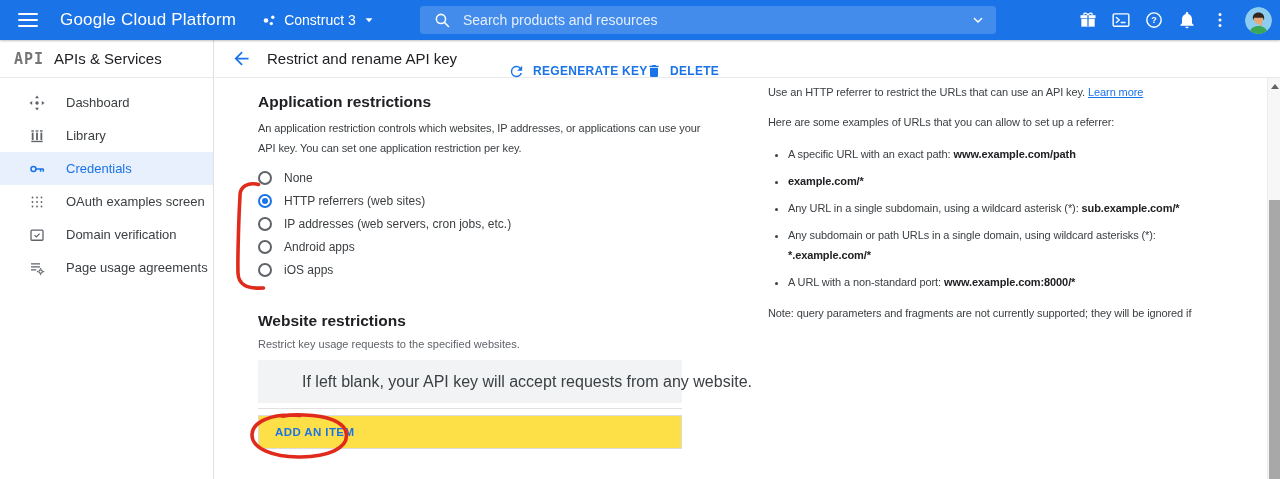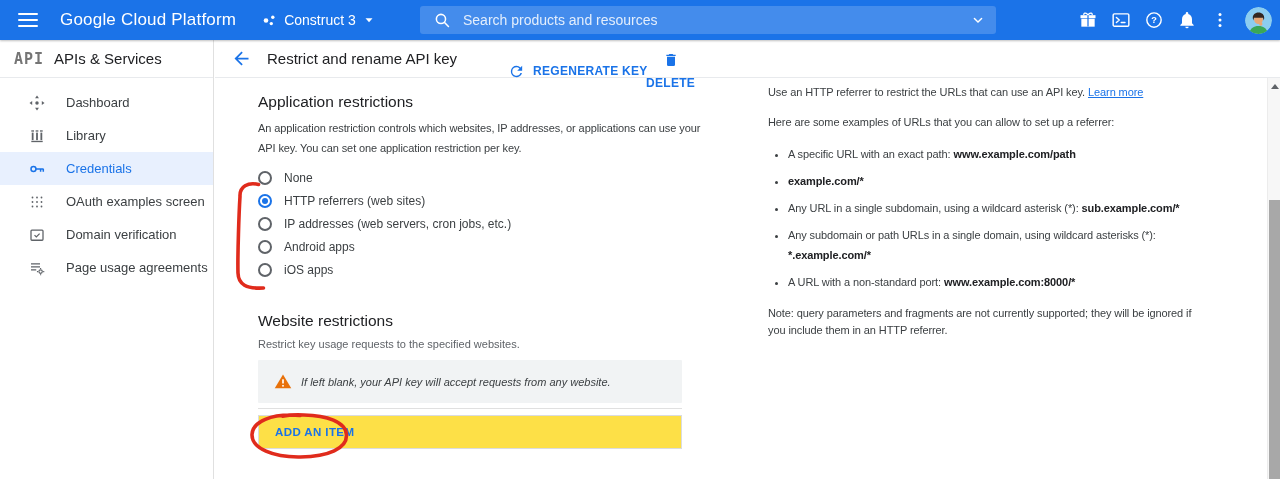--- a/index.html
+++ b/index.html
@@ -48,43 +48,43 @@
   .nav-item.active{background:var(--active-bg);color:var(--blue);}
 
   
   .main{position:absolute;top:40px;left:215px;width:1065px;height:439px;background:#fff;}
   .page-header{height:38px;display:flex;align-items:center;border-bottom:1px solid var(--hairline);position:relative;}
   .back-btn{margin-left:14px;width:24px;height:24px;border:none;background:transparent;cursor:pointer;display:flex;align-items:center;justify-content:center;}
   .page-title{font-size:15px;color:var(--ink);margin-left:14px;white-space:nowrap;}
   .hdr-btn{display:flex;align-items:center;gap:8px;border:none;background:transparent;cursor:pointer;
     color:var(--blue);font-size:12px;font-weight:bold;letter-spacing:.3px;white-space:nowrap;position:absolute;top:12px;height:38px;}
   .hdr-btn.regen{left:293px;}
-  .hdr-btn.del{left:431px;flex-direction:column;}
+  .hdr-btn.del{left:431px;}
 
   .content{position:relative;height:401px;}
   .col-left{position:absolute;left:43px;top:0;width:424px;}
   .col-right{position:absolute;left:553px;top:0;width:420px;}
 
-  h2.sect{font-size:15.5px;font-weight:normal;color:var(--ink);line-height:20px;}
+  h2.sect{font-size:15.5px;font-weight:bold;color:var(--ink);line-height:20px;}
   .sect-app{margin-top:14px;}
   .desc{margin-top:6px;font-size:11px;letter-spacing:-.1px;line-height:20px;color:var(--body);}
   .desc .dline{display:block;white-space:nowrap;}
 
   .radio-group{margin-top:8px;}
   .radio-row{height:23px;display:flex;align-items:center;cursor:pointer;}
   .radio{width:14px;height:14px;border:2px solid var(--muted);border-radius:50%;flex:0 0 auto;position:relative;}
   .radio.checked{border-color:var(--blue);}
   .radio.checked::after{content:"";position:absolute;left:2px;top:2px;width:6px;height:6px;border-radius:50%;background:var(--blue);}
   .radio-label{font-size:12px;color:var(--body);margin-left:12px;white-space:nowrap;}
 
   .sect-web{margin-top:30px;}
   .subnote{margin-top:7px;font-size:11px;color:var(--muted);}
 
   .warnbox{margin-top:10px;width:424px;height:43px;background:var(--warn-bg);display:flex;align-items:center;padding:0 16px;border-radius:1px;}
-  .warnbox .wtext{font-size:11px;color:var(--body);margin-left:9px;white-space:nowrap;font-style:italic;}
+  .warnbox .wtext{font-size:16px;color:var(--body);margin-left:28px;white-space:nowrap;}
 
   .tbl-divider{margin-top:5px;width:424px;height:0;border-top:1px solid #e0e0e0;}
   .add-box{margin-top:6px;width:424px;height:34px;border:1px solid var(--border);background:#fde047;display:flex;align-items:center;}
   .add-btn{border:none;background:transparent;color:var(--blue);font-size:11.5px;font-weight:bold;letter-spacing:.4px;margin-left:16px;cursor:pointer;white-space:nowrap;}
 
   .help{font-size:11px;letter-spacing:-.1px;color:var(--body);}
   .help .intro{margin-top:4px;line-height:20px;white-space:nowrap;}
   .help a.lm{color:var(--blue);text-decoration:underline;cursor:pointer;margin-left:3px;}
   .help .examples-intro{margin-top:10px;line-height:20px;white-space:nowrap;}
   .help ul{margin-top:12px;padding-left:20px;list-style:disc;}
@@ -346,21 +346,20 @@
       <p class="examples-intro">Here are some examples of URLs that you can allow to set up a referrer:</p>
       <ul>
         <li><span>A specific URL with an exact path: </span><span class="ex">www.example.com/path</span></li>
         <li><span class="ex block">example.com/*</span></li>
         <li><span>Any URL in a single subdomain, using a wildcard asterisk (*): </span><span class="ex">sub.example.com/*</span></li>
         <li><span>Any subdomain or path URLs in a single domain, using wildcard asterisks (*): </span><span class="ex block">*.example.com/*</span></li>
         <li><span>A URL with a non-standard port: </span><span class="ex">www.example.com:8000/*</span></li>
       </ul>
       <p class="note">
         <span class="nline">Note: query parameters and fragments are not currently supported; they will be ignored if</span>
-        <span class="nline">you include them in an HTTP referrer.</span>
       </p>
     </div>
   </div>
 </div>
 
 <div class="scrollbar">
   <div class="sb-up"></div>
   <div class="sb-thumb"></div>
 </div>
 

